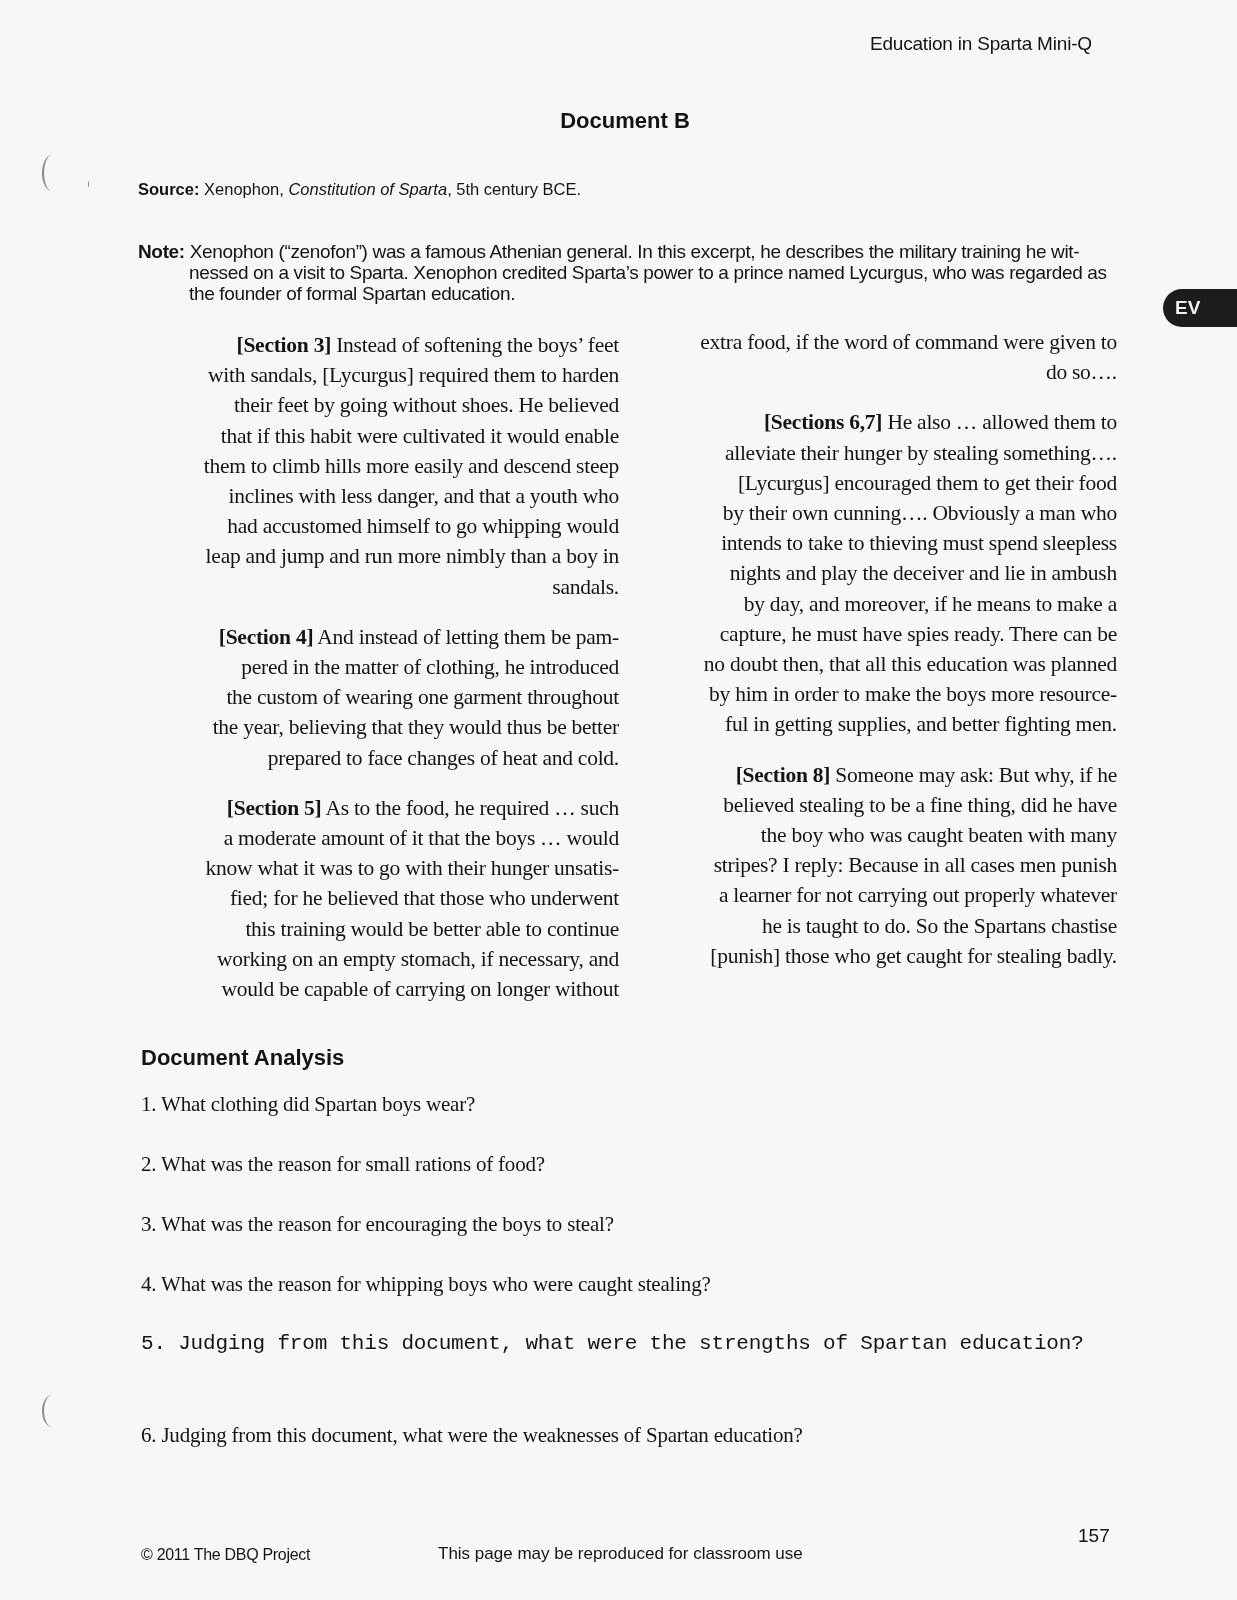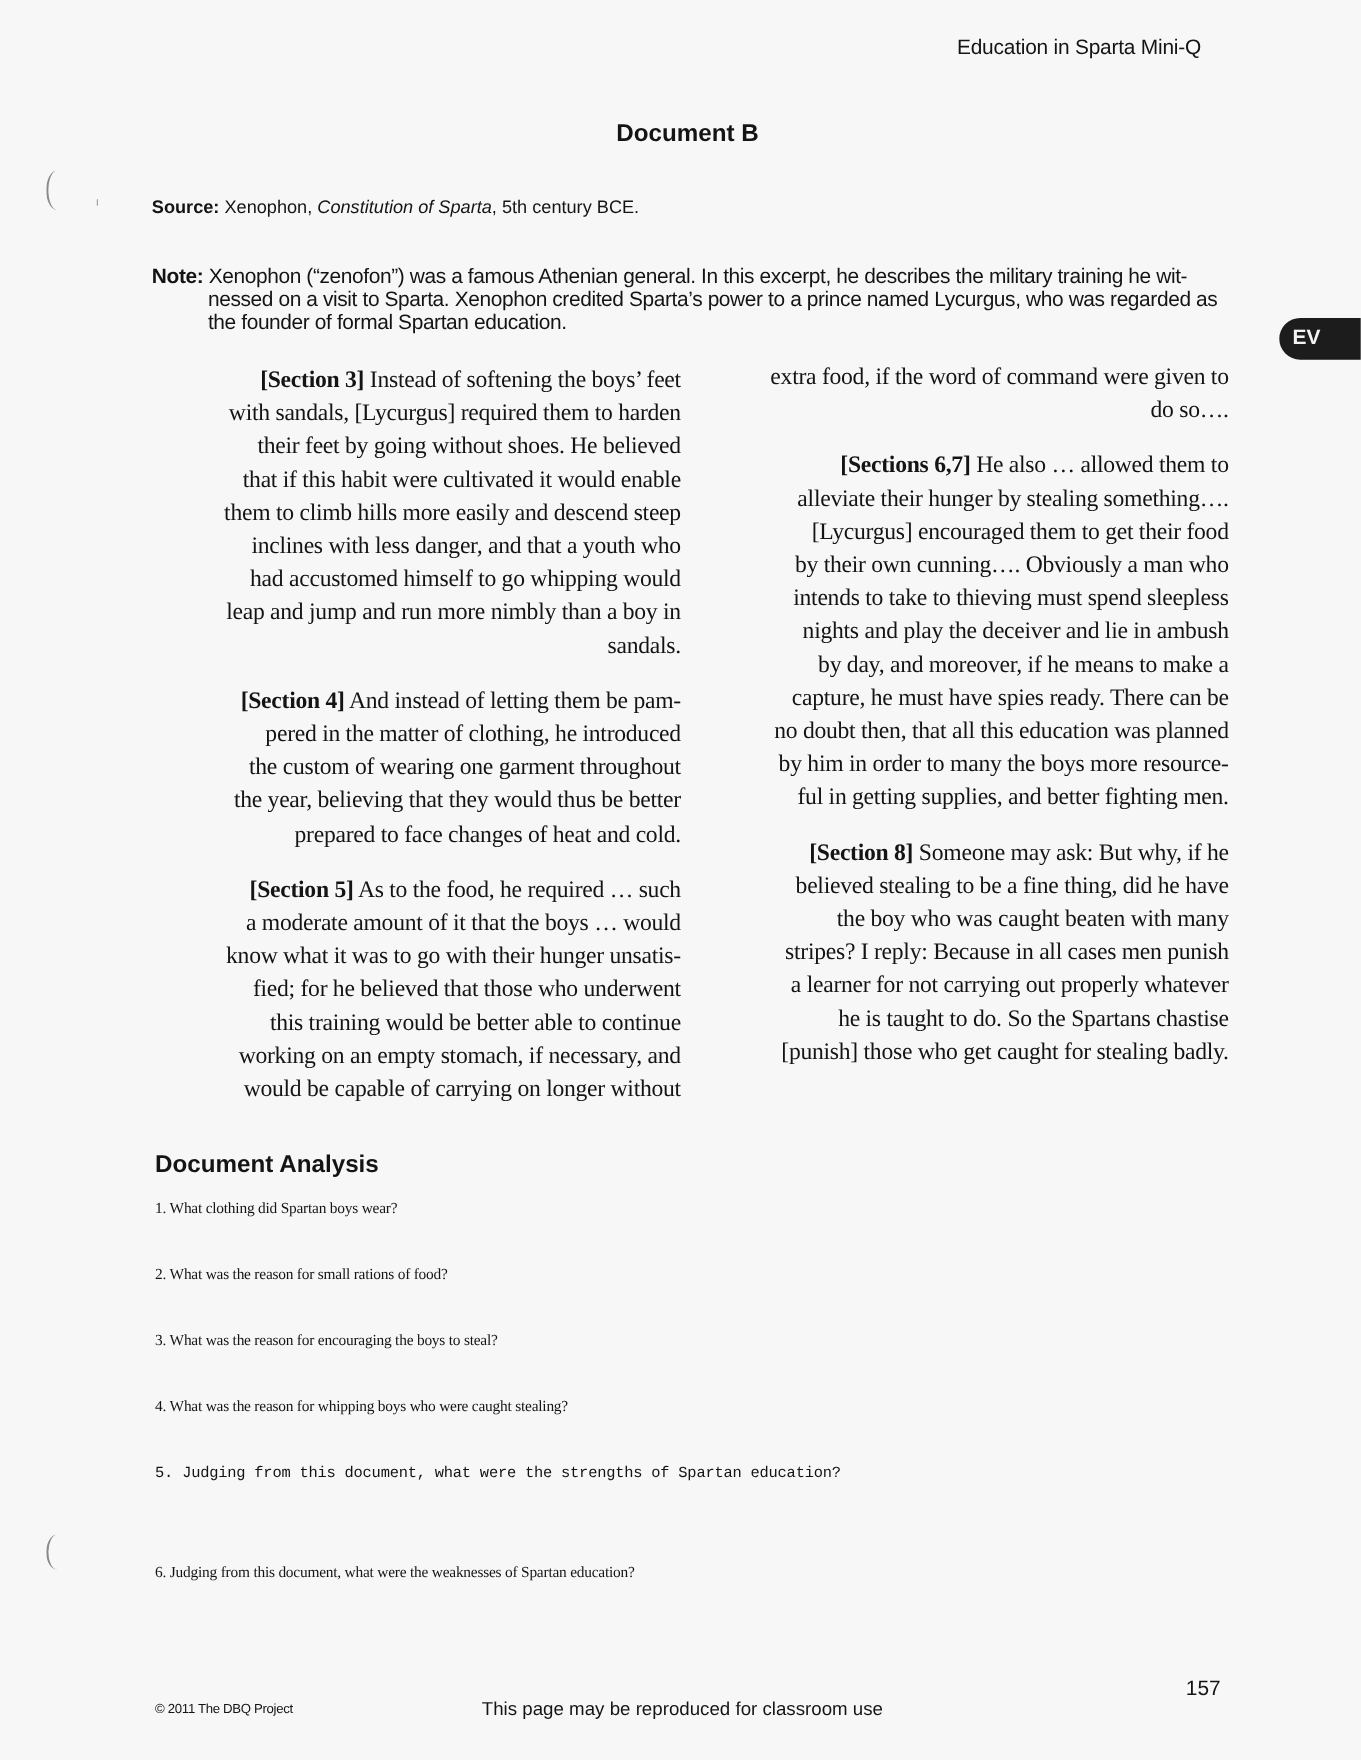--- a/index.html
+++ b/index.html
@@ -78,29 +78,29 @@
     .sec5 { padding-left: 8px; }
 
     .analysis-title {
       left: 141px;
       top: 1045px;
       font-size: 22px;
       font-weight: bold;
     }
     .question {
       left: 141px;
-      font-size: 14px;
+      font-size: 21px;
       white-space: nowrap;
       letter-spacing: -0.2px;
     }
 
     .footer-copy {
       left: 141px;
       top: 1546px;
-      font-size: 12px;
+      font-size: 16px;
       letter-spacing: -0.3px;
     }
     .footer-repro {
       left: 438px;
       top: 1544px;
       font-size: 17px;
     }
     .page-number {
       left: 1078px;
       top: 1525px;
@@ -183,21 +183,21 @@
   <div class="para">
     <span class="line"><b>[Sections 6,7]</b><span> He also … allowed them to</span></span>
     <span class="line">alleviate their hunger by stealing something….</span>
     <span class="line">[Lycurgus] encouraged them to get their food</span>
     <span class="line">by their own cunning…. Obviously a man who</span>
     <span class="line">intends to take to thieving must spend sleepless</span>
     <span class="line">nights and play the deceiver and lie in ambush</span>
     <span class="line">by day, and moreover, if he means to make a</span>
     <span class="line">capture, he must have spies ready. There can be</span>
     <span class="line">no doubt then, that all this education was planned</span>
-    <span class="line">by him in order to many the boys more resource-</span>
+    <span class="line">by him in order to make the boys more resource-</span>
     <span class="line">ful in getting supplies, and better fighting men.</span>
   </div>
   <div class="para">
     <span class="line"><b>[Section 8]</b><span> Someone may ask: But why, if he</span></span>
     <span class="line">believed stealing to be a fine thing, did he have</span>
     <span class="line">the boy who was caught beaten with many</span>
     <span class="line">stripes? I reply: Because in all cases men punish</span>
     <span class="line">a learner for not carrying out properly whatever</span>
     <span class="line">he is taught to do. So the Spartans chastise</span>
     <span class="line">[punish] those who get caught for stealing badly.</span>

